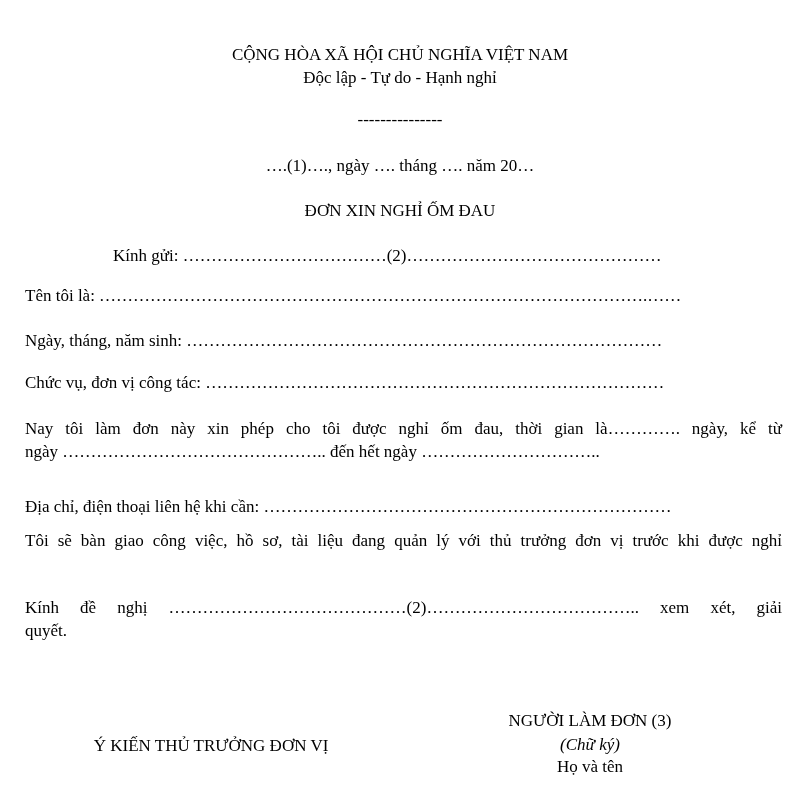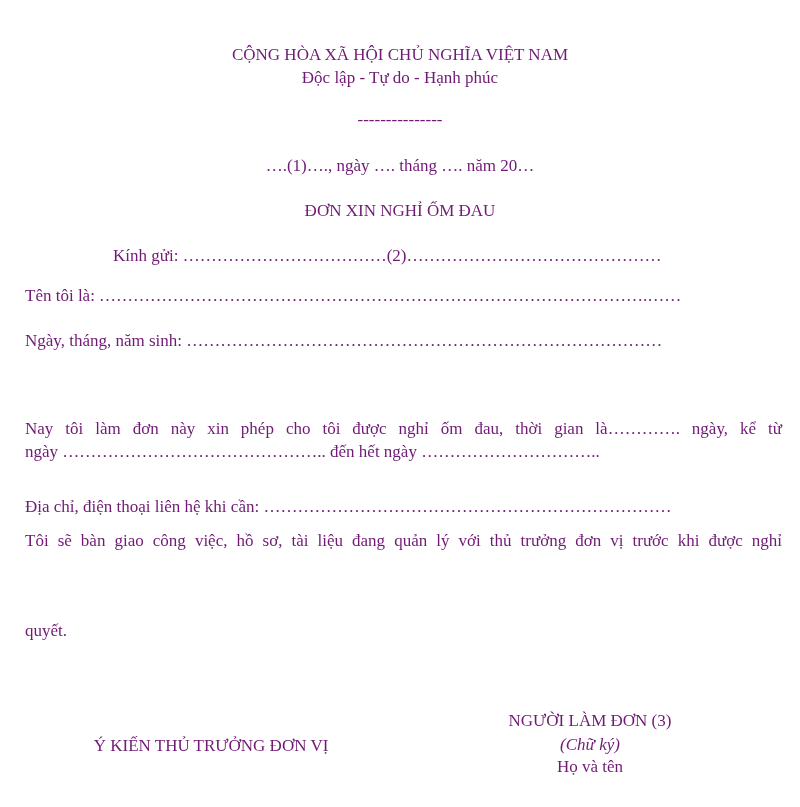--- a/index.html
+++ b/index.html
@@ -1,21 +1,21 @@
 <!DOCTYPE html>
 <html><head>
 <meta charset="utf-8">
 <style>
   html, body { margin: 0; padding: 0; background: #ffffff; }
   .page {
     position: relative;
     width: 800px;
     height: 807px;
     background: #ffffff;
-    color: #701a75;
+    color: #000000;
     font-family: "Liberation Serif", "DejaVu Serif", serif;
     font-size: 17px;
     overflow: hidden;
   }
   .line {
     position: absolute;
     line-height: 23px;
     white-space: nowrap;
   }
   .center { left: 0; right: 0; text-align: center; }
@@ -33,44 +33,46 @@
   .sig-left { left: 36px; width: 350px; text-align: center; }
   .italic { font-style: italic; }
 </style>
 </head>
 <body>
 
 <div class="page">
 
   <div class="line center" style="top:43px">CỘNG HÒA XÃ HỘI CHỦ NGHĨA VIỆT NAM</div>
 
-  <div class="line center" style="top:66px">Độc lập - Tự do - Hạnh phúc</div>
+  <div class="line center" style="top:66px">Độc lập - Tự do - Hạnh nghỉ</div>
 
   <div class="line center" style="top:108px">---------------</div>
 
   <div class="line center" style="top:154px">….(1)…., ngày …. tháng …. năm 20…</div>
 
   <div class="line center" style="top:199px">ĐƠN XIN NGHỈ ỐM ĐAU</div>
 
   <div class="line indent" style="top:244px">Kính gửi: ………………………………(2)………………………………………</div>
 
   <div class="line field" style="top:284px">Tên tôi là: …………………………………………………………………………………….……</div>
 
   <div class="line field" style="top:329px">Ngày, tháng, năm sinh: …………………………………………………………………………</div>
 
+  <div class="line field" style="top:371px">Chức vụ, đơn vị công tác: ………………………………………………………………………</div>
 
   <div class="line bodyline" style="top:440px">ngày ……………………………………….. đến hết ngày …………………………..</div>
 
   <div class="line justify" style="top:417px">Nay tôi làm đơn này xin phép cho tôi được nghỉ ốm đau, thời gian là…………. ngày, kể từ</div>
 
   <div class="line field" style="top:495px">Địa chỉ, điện thoại liên hệ khi cần: ………………………………………………………………</div>
 
   <div class="line justify" style="top:529px">Tôi sẽ bàn giao công việc, hồ sơ, tài liệu đang quản lý với thủ trưởng đơn vị trước khi được nghỉ</div>
 
 
+  <div class="line justify" style="top:596px">Kính đề nghị ……………………………………(2)……………………………….. xem xét, giải</div>
 
   <div class="line bodyline" style="top:619px">quyết.</div>
 
 
   <div class="line sig-right" style="top:709px">NGƯỜI LÀM ĐƠN (3)</div>
 
   <div class="line sig-right" style="top:755px">Họ và tên</div>
 
   <div class="line sig-right italic" style="top:733px">(Chữ ký)</div>
 

